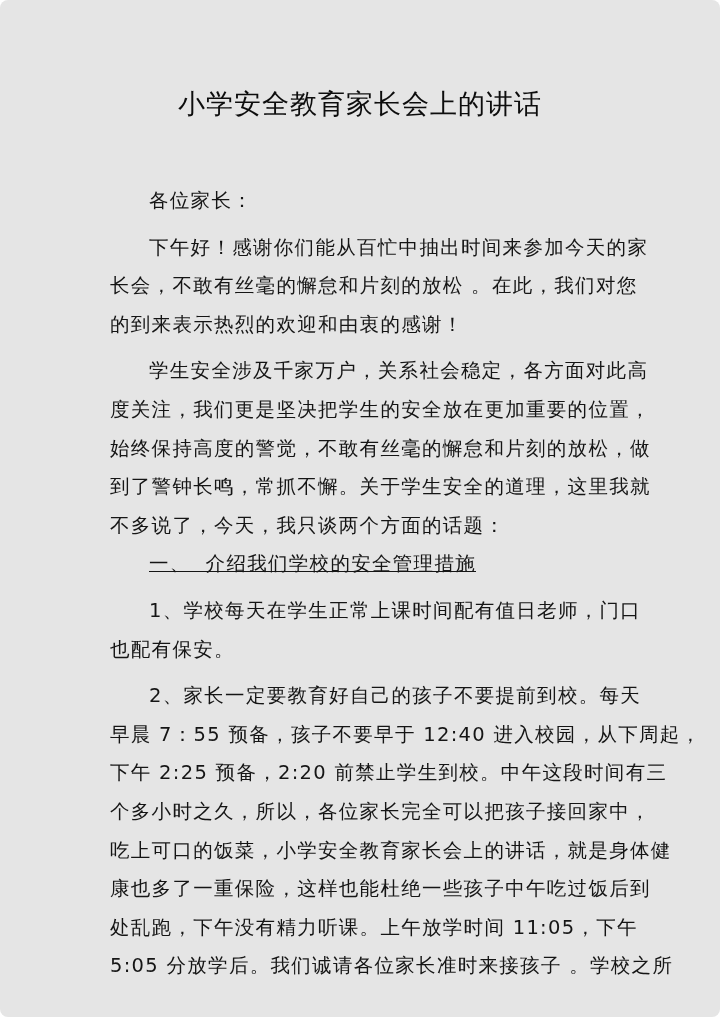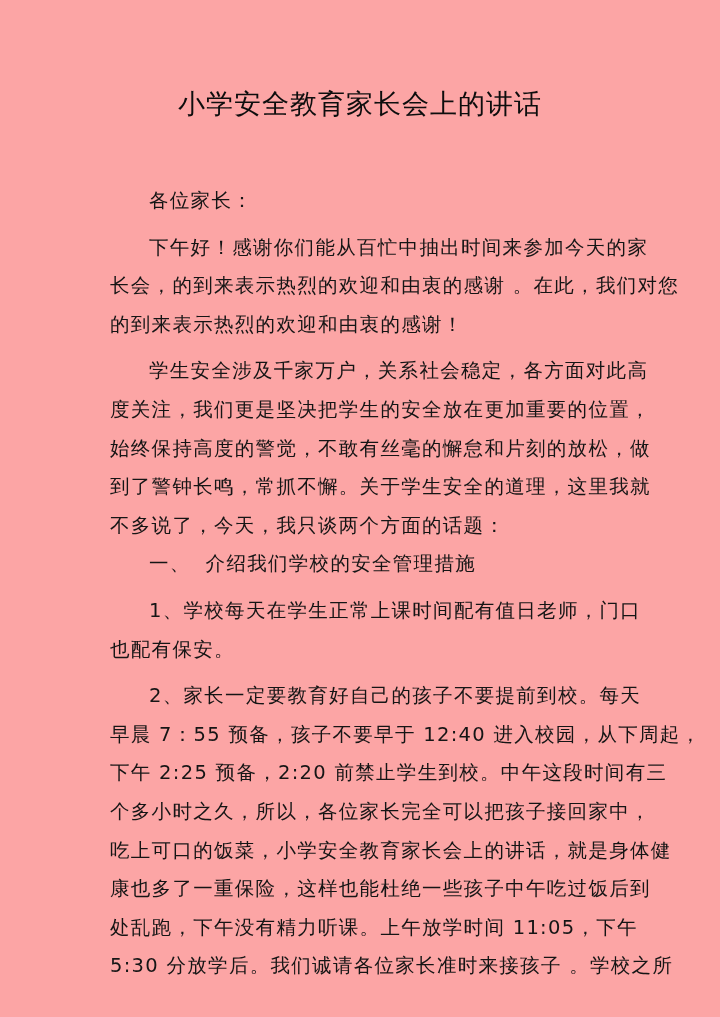--- a/index.html
+++ b/index.html
@@ -13,21 +13,22 @@
       position: relative;
       overflow: hidden;
       font-family: "DejaVu Serif", "Liberation Serif", serif;
       color: #111111;
     }
     .page {
       position: absolute;
       left: 0; top: 0;
       width: 720px;
       height: 1017px;
-      background: #fca5a5;
+      background: #e5e5e5;
+      border-radius: 8px;
     }
     .title {
       position: absolute;
       top: 86px;
       left: 0;
       width: 720px;
       text-align: center;
       font-size: 27px;
       line-height: 36px;
       letter-spacing: 1px;
@@ -43,43 +44,43 @@
     .line {
       height: 38.6px;
       line-height: 38.6px;
       font-size: 19.5px;
       white-space: nowrap;
       letter-spacing: 1.3px;
       font-family: "DejaVu Sans", "Liberation Sans", sans-serif;
       color: #151515;
     }
     .indent { padding-left: 39px; margin-top: 8px; }
-    .indent-head { padding-left: 39px; }
+    .indent-head { padding-left: 39px; text-decoration: underline; }
   </style>
 </head>
 <body>
 
 <div class="page">
   <div class="title">小学安全教育家长会上的讲话</div>
 
   <div class="body">
     <div class="line indent">各位家长：</div>
     <div class="line indent">下午好！感谢你们能从百忙中抽出时间来参加今天的家</div>
-    <div class="line">长会，的到来表示热烈的欢迎和由衷的感谢 。在此，我们对您</div>
+    <div class="line">长会，不敢有丝毫的懈怠和片刻的放松 。在此，我们对您</div>
     <div class="line">的到来表示热烈的欢迎和由衷的感谢！</div>
     <div class="line indent">学生安全涉及千家万户，关系社会稳定，各方面对此高</div>
     <div class="line">度关注，我们更是坚决把学生的安全放在更加重要的位置，</div>
     <div class="line">始终保持高度的警觉，不敢有丝毫的懈怠和片刻的放松，做</div>
     <div class="line">到了警钟长鸣，常抓不懈。关于学生安全的道理，这里我就</div>
     <div class="line">不多说了，今天，我只谈两个方面的话题：</div>
     <div class="line indent-head" style="white-space: pre;">一、  介绍我们学校的安全管理措施</div>
     <div class="line indent">1、学校每天在学生正常上课时间配有值日老师，门口</div>
     <div class="line">也配有保安。</div>
     <div class="line indent">2、家长一定要教育好自己的孩子不要提前到校。每天</div>
     <div class="line">早晨 7：55 预备，孩子不要早于 12:40 进入校园，从下周起，</div>
     <div class="line">下午 2:25 预备，2:20 前禁止学生到校。中午这段时间有三</div>
     <div class="line">个多小时之久，所以，各位家长完全可以把孩子接回家中，</div>
     <div class="line">吃上可口的饭菜，小学安全教育家长会上的讲话，就是身体健</div>
     <div class="line">康也多了一重保险，这样也能杜绝一些孩子中午吃过饭后到</div>
     <div class="line">处乱跑，下午没有精力听课。上午放学时间 11:05，下午</div>
-    <div class="line">5:30 分放学后。我们诚请各位家长准时来接孩子 。学校之所</div>
+    <div class="line">5:05 分放学后。我们诚请各位家长准时来接孩子 。学校之所</div>
   </div>
 </div>
 
 </body></html>

